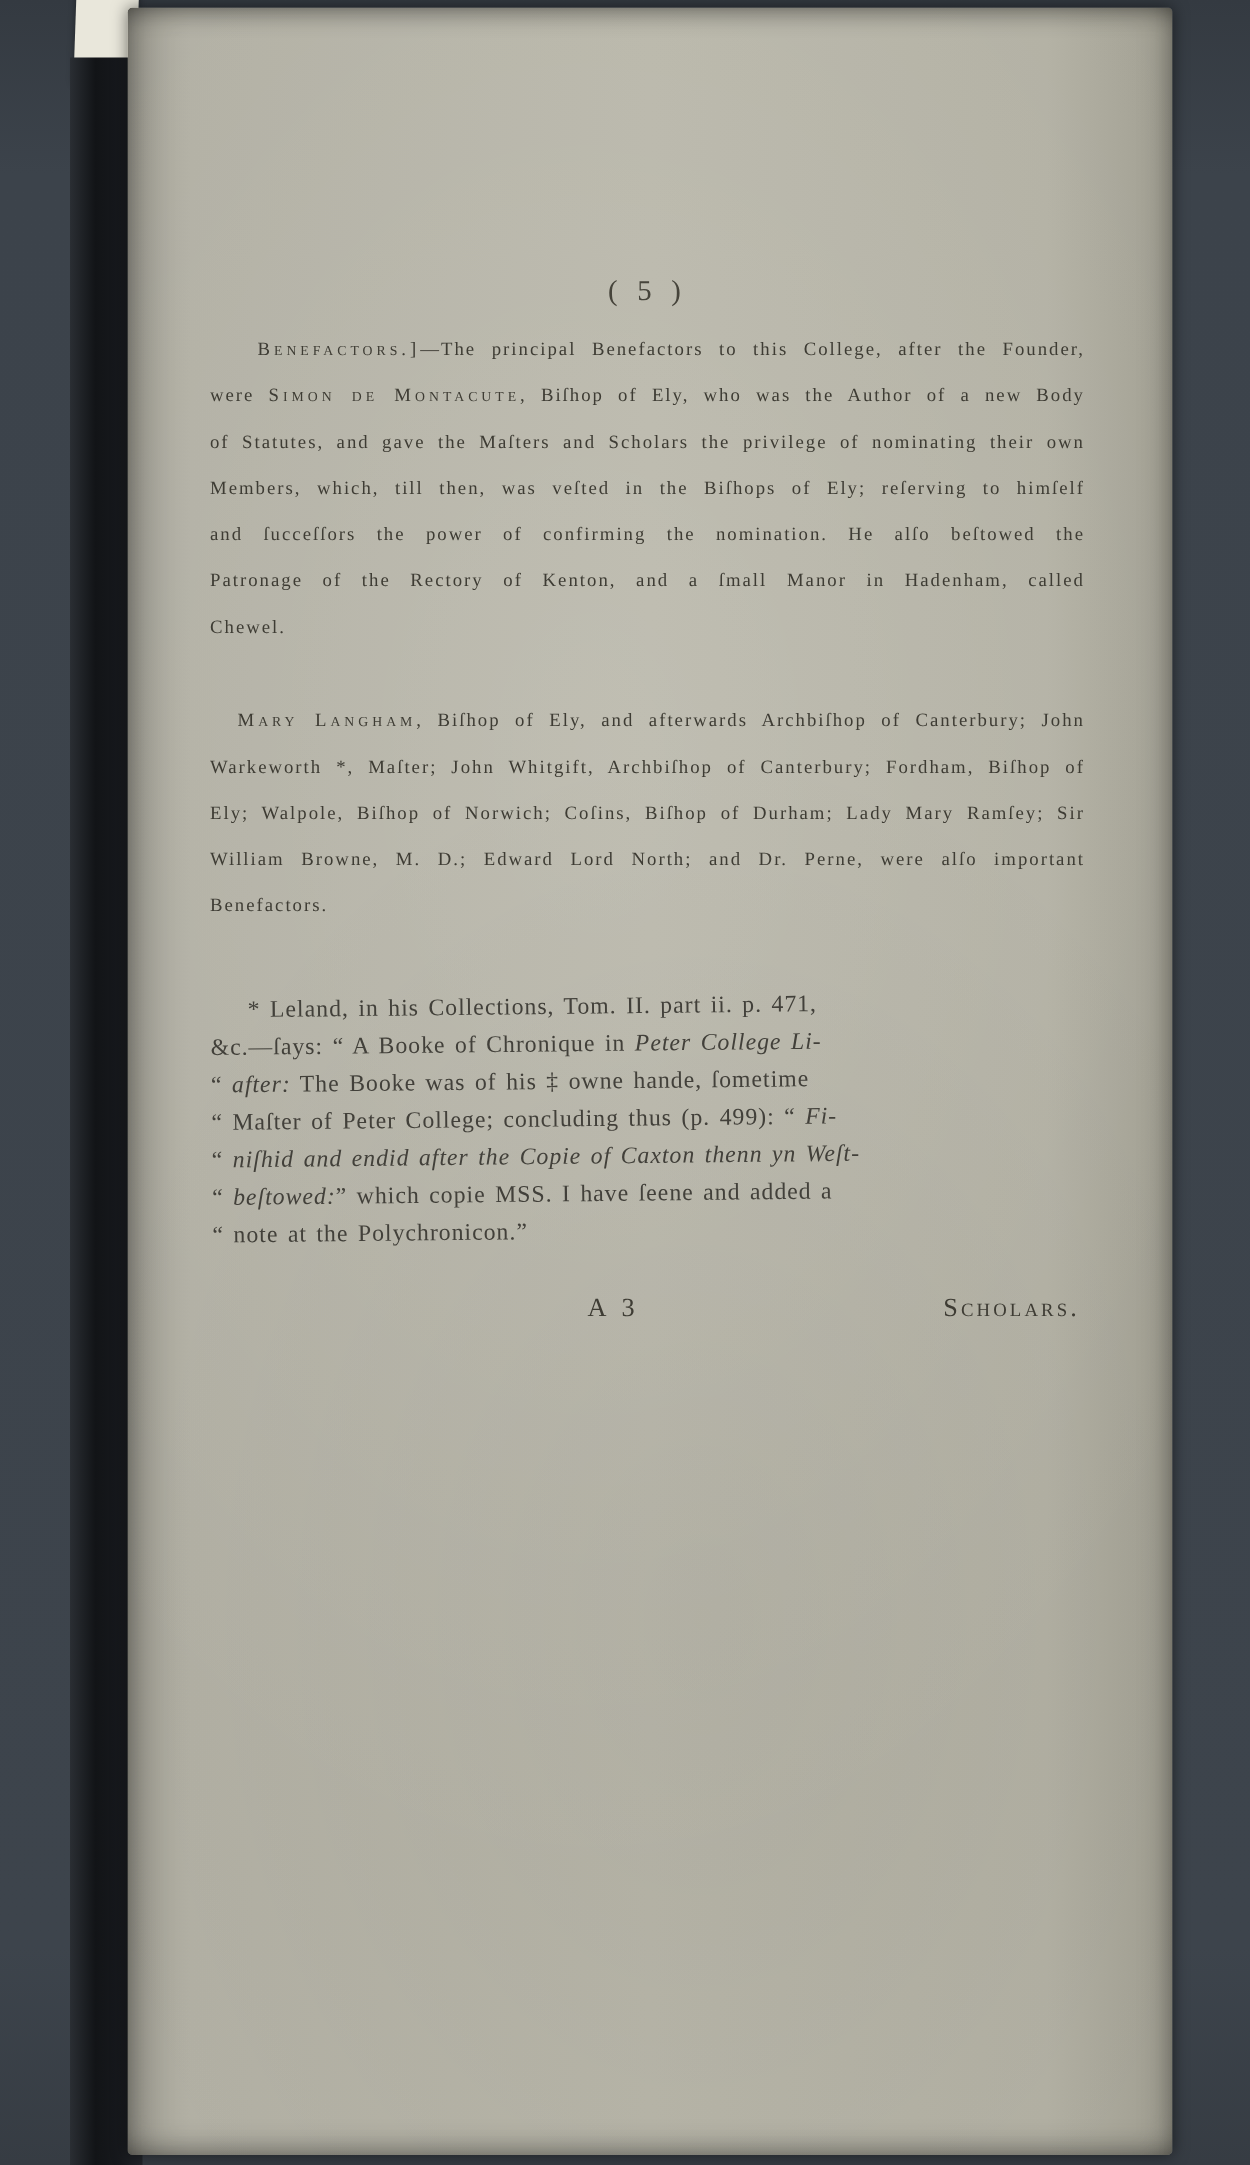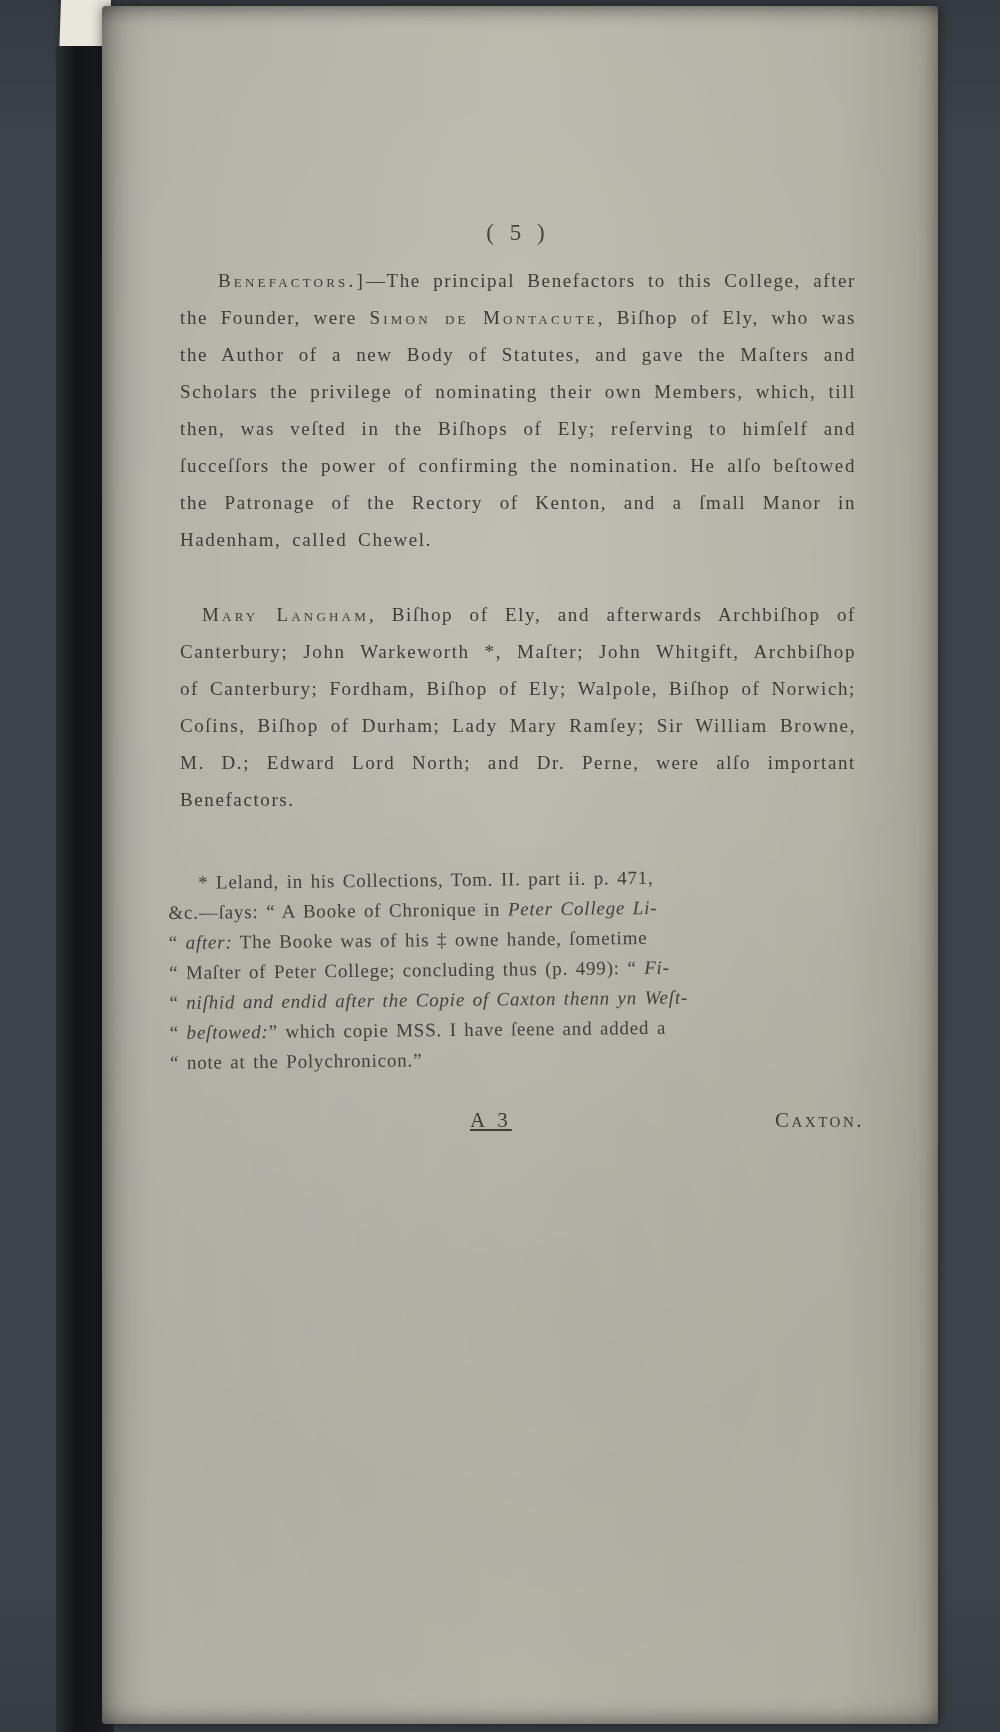--- a/index.html
+++ b/index.html
@@ -52,22 +52,22 @@
 
   .pagenum {
     margin-top: 214px;
     text-align: center;
     font-size: 23px;
     letter-spacing: 5px;
     color: #46443b;
   }
 
   .para {
-    margin: 12px;
-    font-size: 19px;
+    margin: 0;
+    font-size: 15px;
     line-height: 37px;
     text-align: justify;
     letter-spacing: 1.6px;
     word-spacing: 4.5px;
   }
   .p1 { margin-top: 16px; text-indent: 38px; }
   .p2 { margin-top: 38px; text-indent: 22px; }
 
   .seg-sc { font-variant: small-caps; letter-spacing: 3.2px; }
   .seg-i  { font-style: italic; }
@@ -92,21 +92,21 @@
     letter-spacing: 0.8px;
     color: #42403a;
   }
 
   .bottomline {
     display: flex;
     margin-top: 30px;
     font-size: 21px;
     align-items: baseline;
   }
-  .sig { margin-left: 302px; letter-spacing: 4px; text-decoration: underline; }
+  .sig { margin-left: 302px; letter-spacing: 4px; }
   .catchword {
     margin-left: auto;
     margin-right: 4px;
     font-variant: small-caps;
     letter-spacing: 2.5px;
   }
 </style>
 </head>
 <body>
 
@@ -130,18 +130,18 @@
           <div class="fn-line"><span>“ </span><span class="seg-i">after:</span><span> The Booke was of his ‡ owne hande, ſometime</span></div>
           <div class="fn-line"><span>“ Maſter of Peter College; concluding thus (p. 499): “ </span><span class="seg-i">Fi-</span></div>
           <div class="fn-line"><span>“ </span><span class="seg-i">niſhid and endid after the Copie of Caxton thenn yn Weſt-</span></div>
           <div class="fn-line"><span>“ </span><span class="seg-i">beſtowed:</span><span>” which copie MSS. I have ſeene and added a</span></div>
           <div class="fn-line"><span>“ note at the Polychronicon.”</span></div>
         </div>
 
 
       <div class="bottomline">
         <span class="sig">A 3</span>
-        <span class="catchword">Caxton.</span>
+        <span class="catchword">Scholars.</span>
       </div>
 
     </div>
   </div>
 </div>
 
 </body></html>

